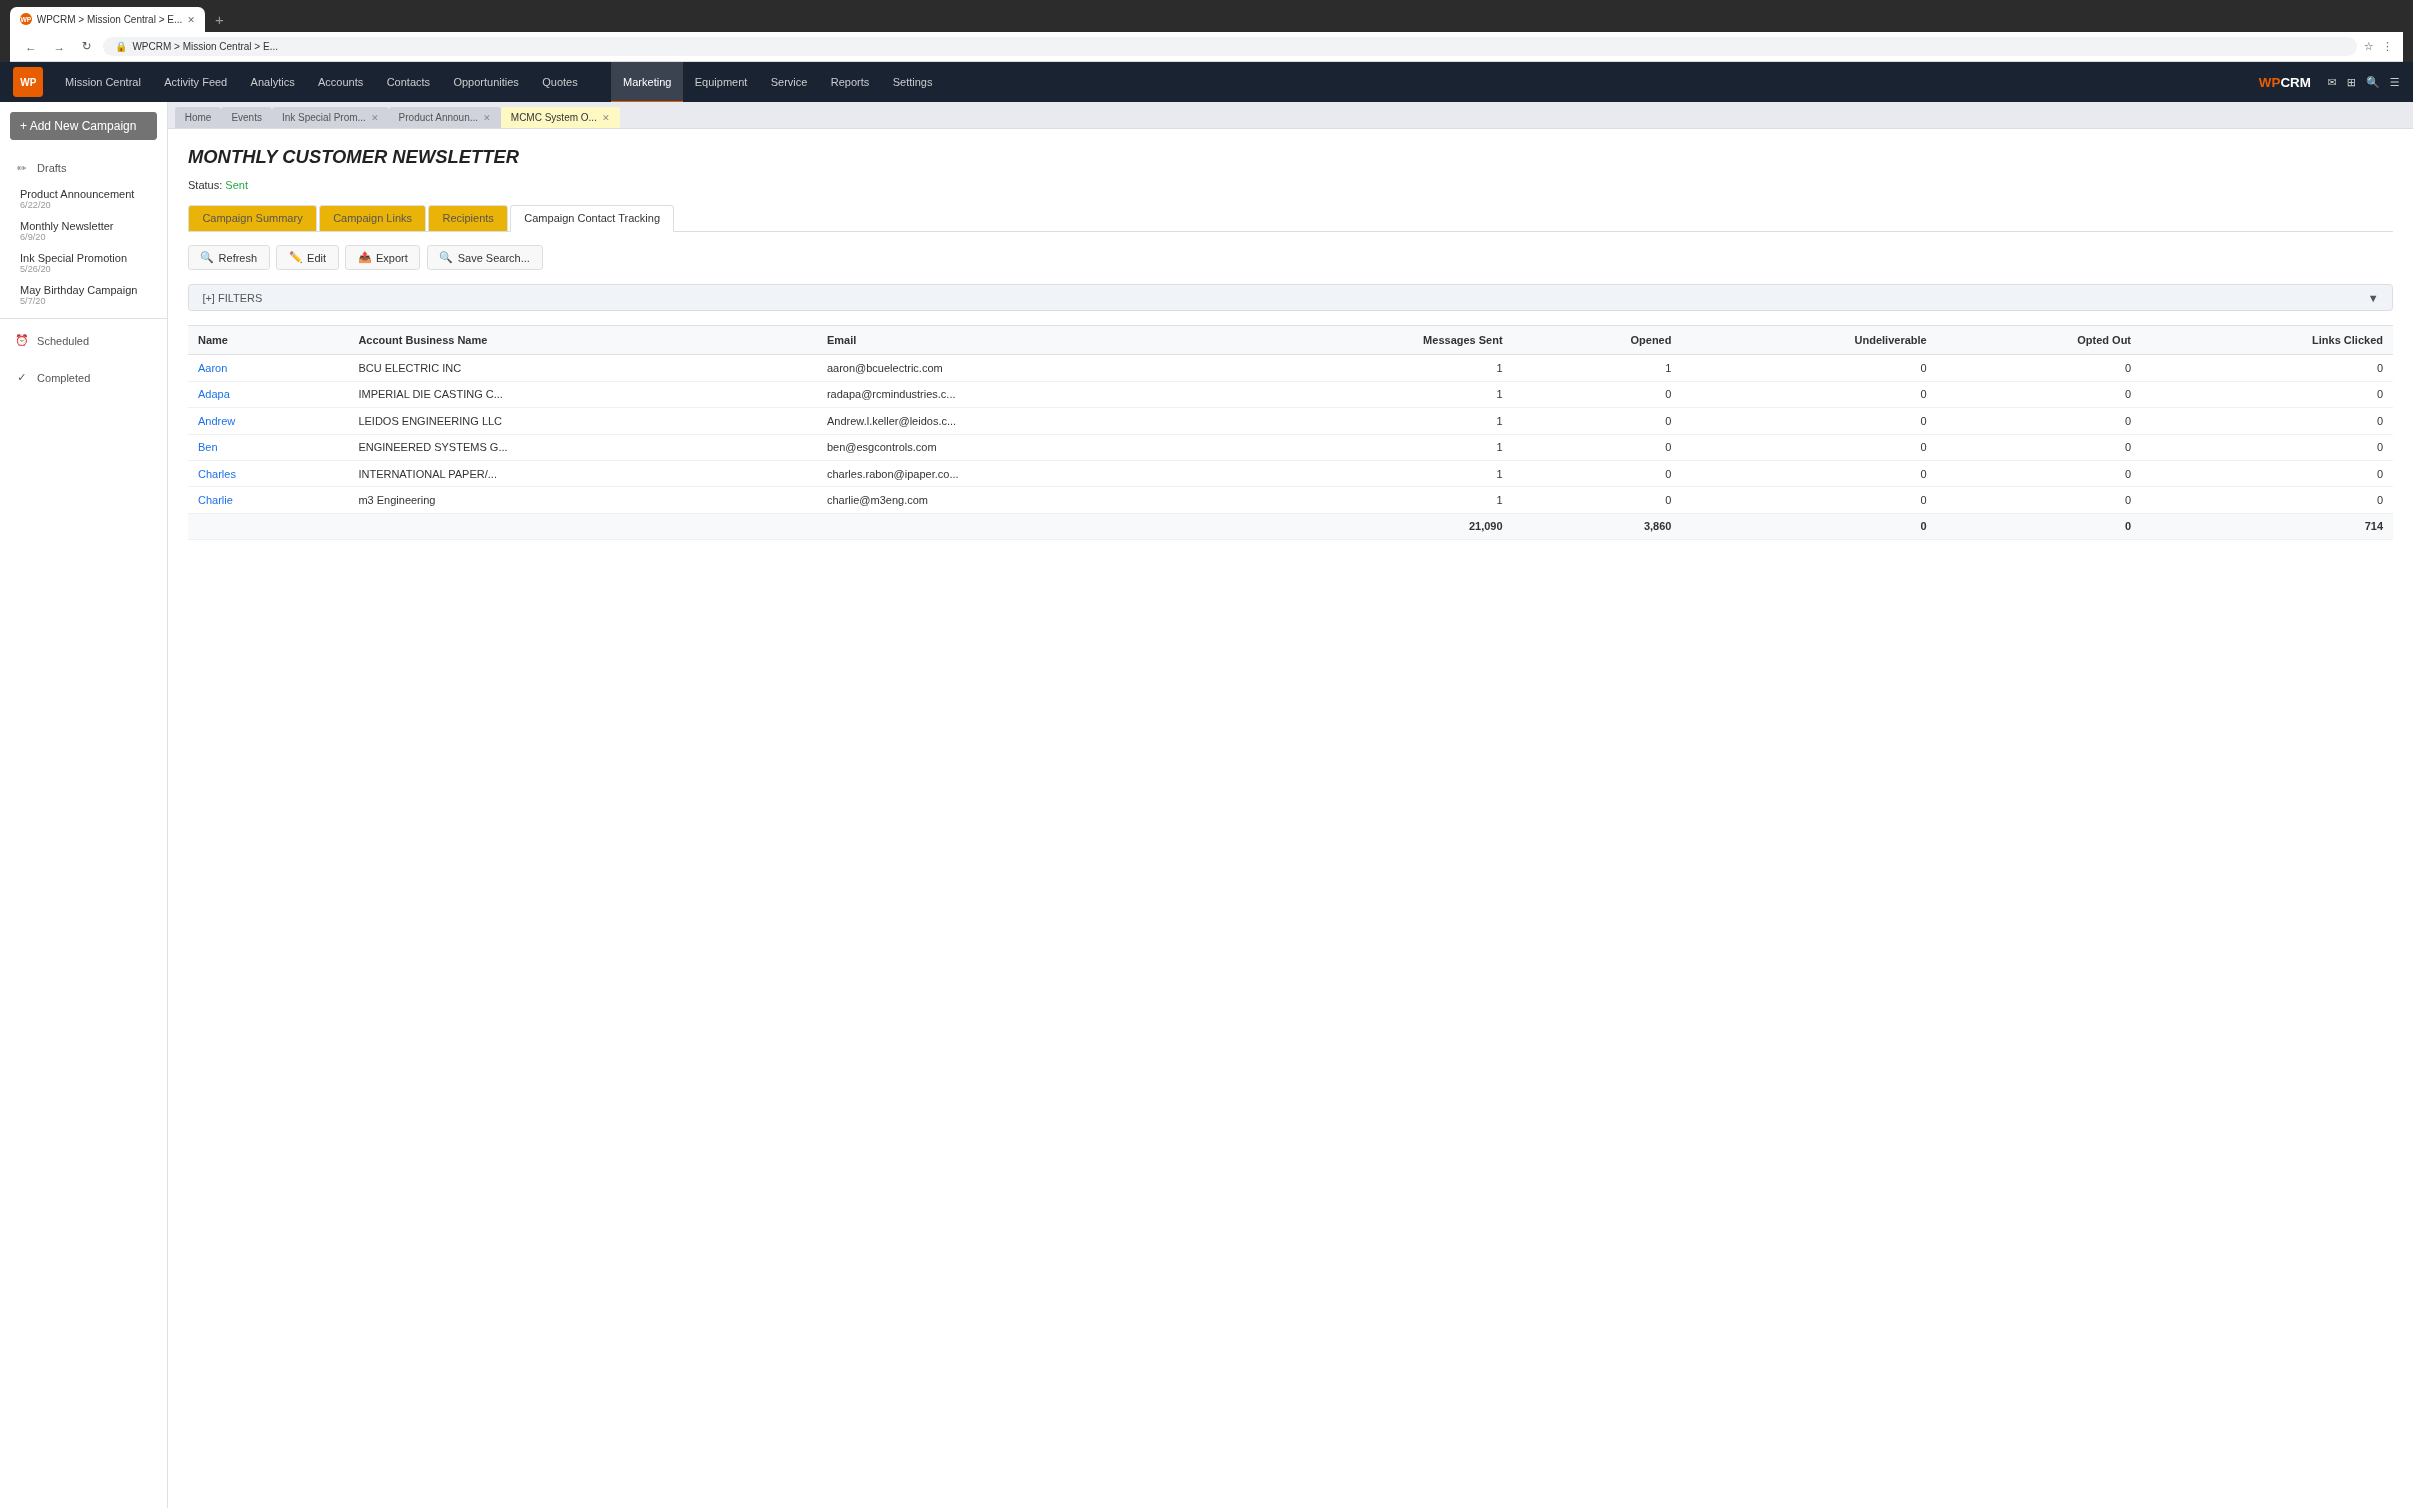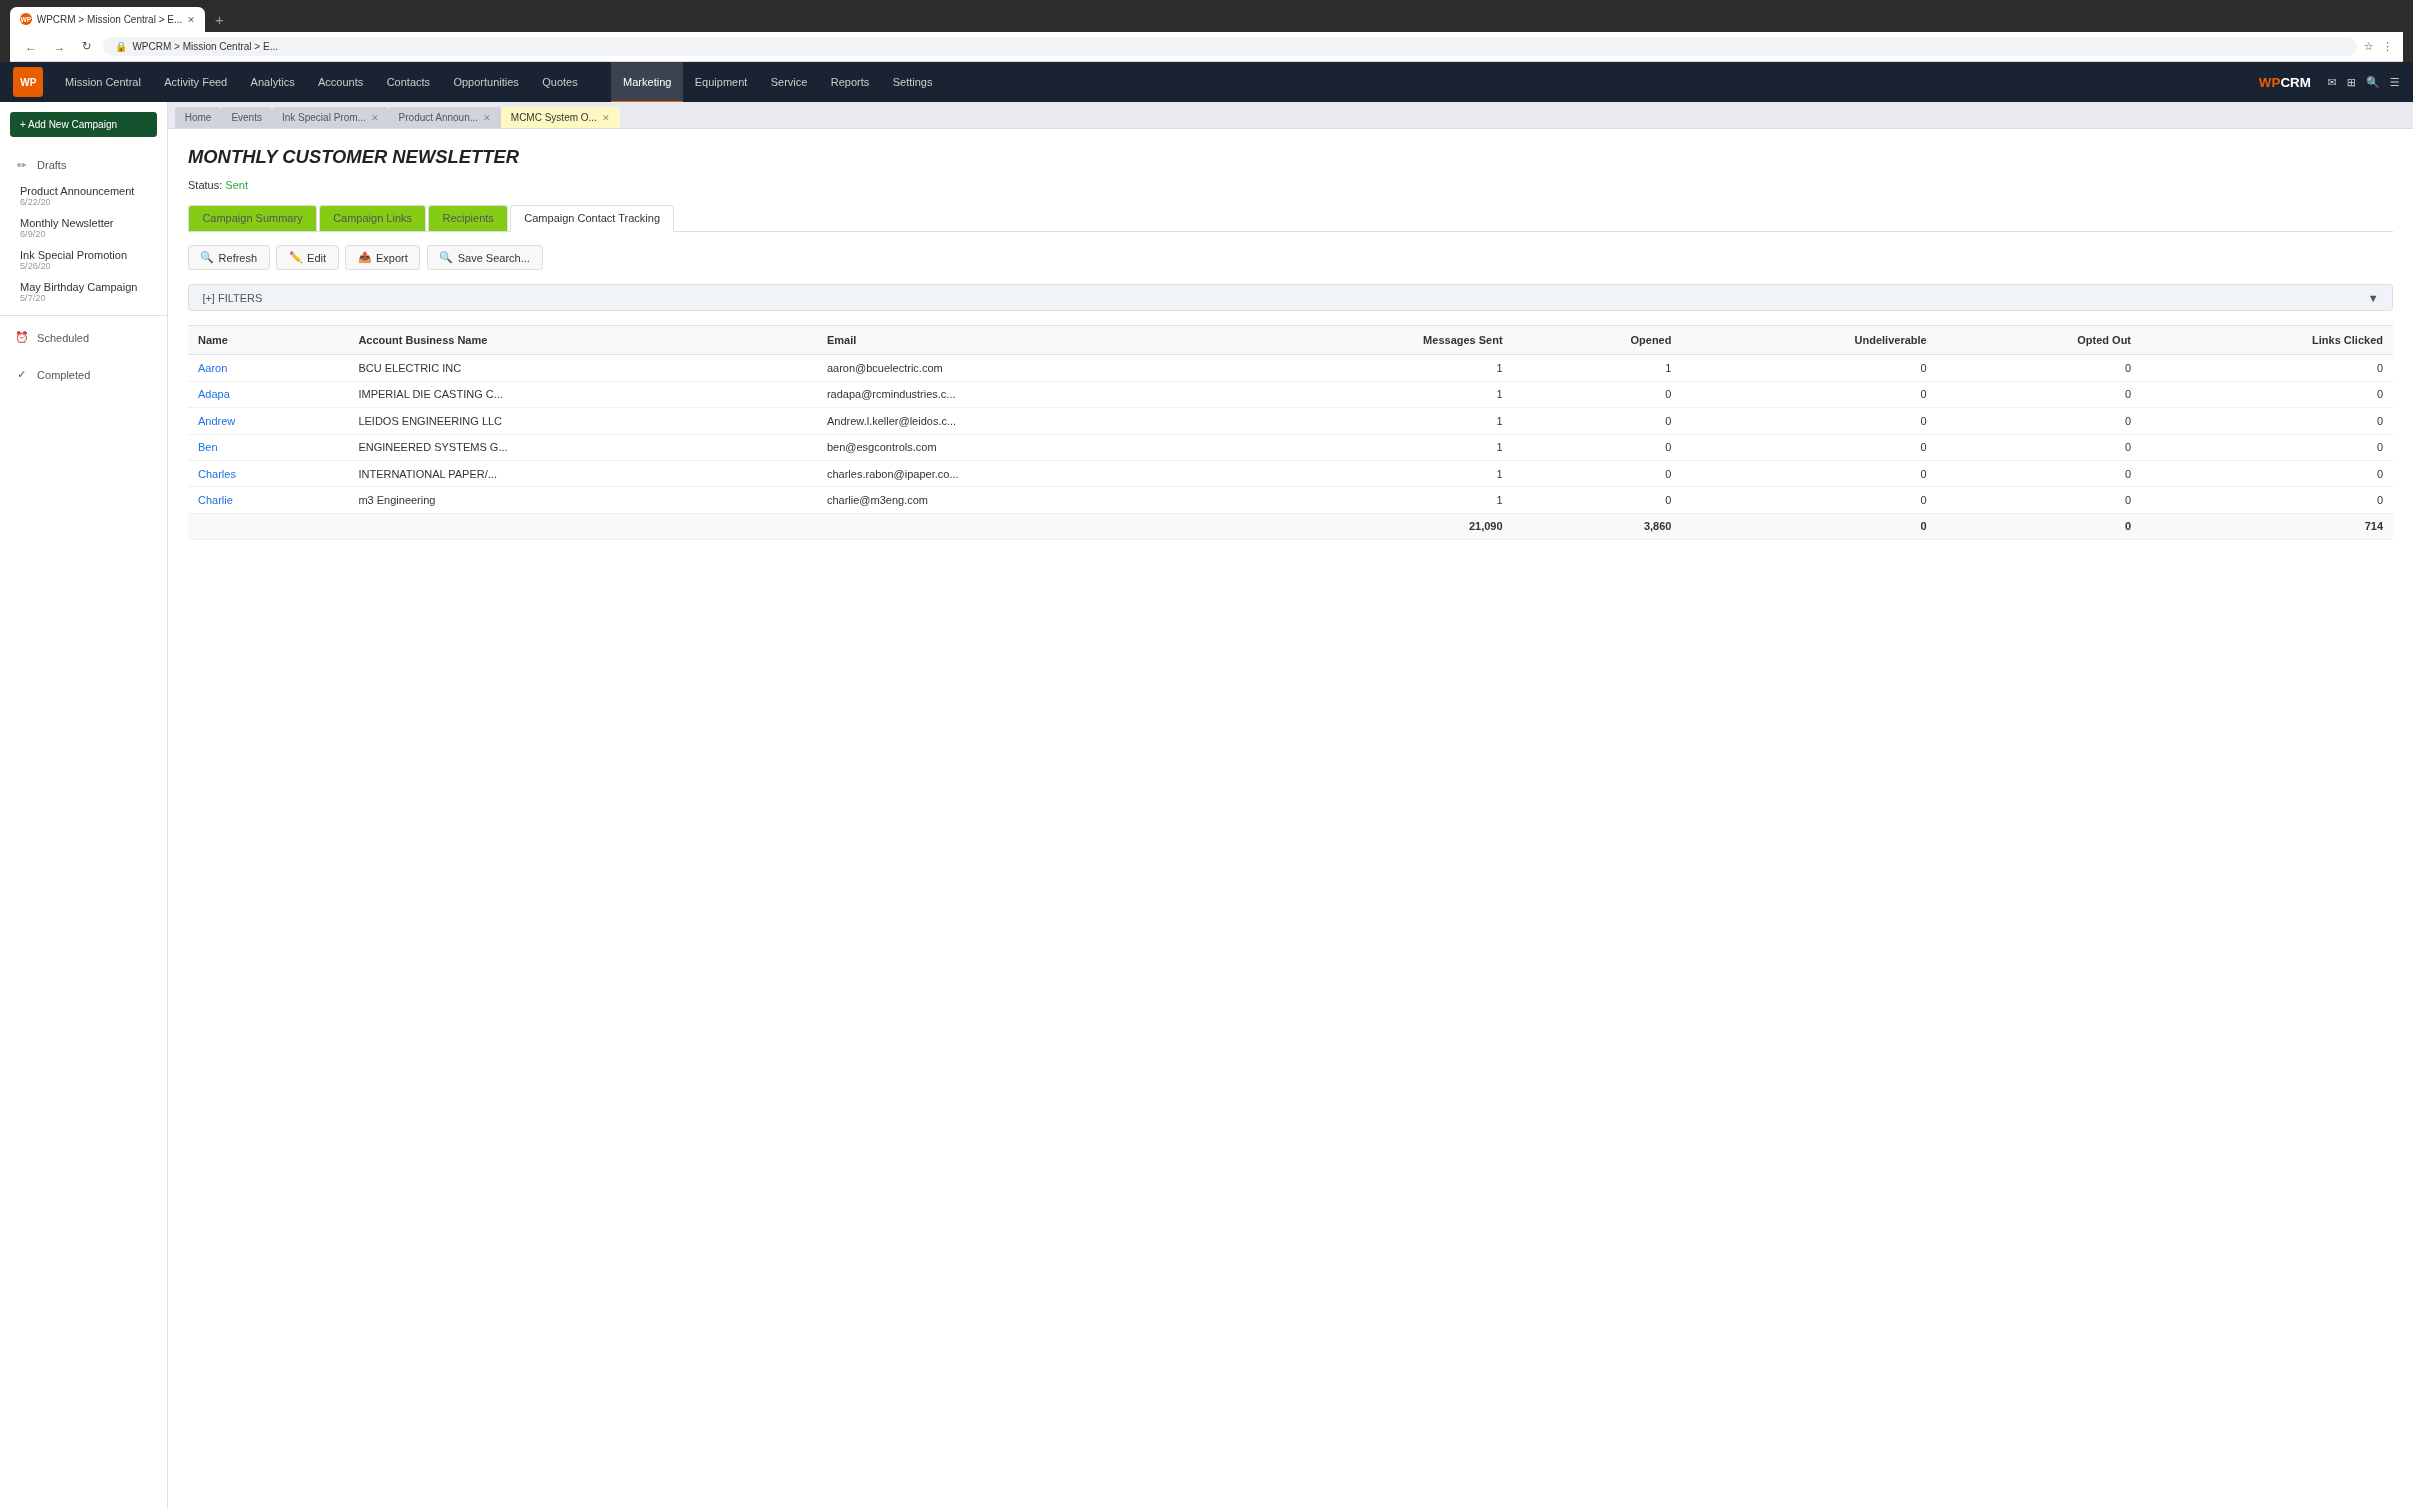--- a/index.html
+++ b/index.html
@@ -32,21 +32,21 @@
     .nav-item.active { color: white; background: rgba(255,255,255,0.15); border-bottom: 1.7px solid #e85d00; margin-left: 22px; }
     .nav-right { display: flex; align-items: center; gap: 10px; color: #ccc; }
     .wpcrm-brand { color: white; font-weight: bold; font-size: 13.4px; margin-right: 6.7px; }
     .wpcrm-brand span { color: #e85d00; }
 
     
     .main-layout { display: flex; height: calc(100vh - 84px); min-height: 545px; }
 
     
     .sidebar { width: 168px; background: #fff; border-right: 0.8px solid #e0e0e0; padding: 10px 0; flex-shrink: 0; }
-    .add-campaign-btn { margin: 0 10px 13.4px; background: #14532d; color: white; border: none; border-radius: 3.4px; padding: 6.7px 10px; cursor: pointer; font-size: 10px; display: flex; align-items: center; gap: 5px; width: calc(100% - 20px); }
+    .add-campaign-btn { margin: 0 10px 13.4px; background: #737373; color: white; border: none; border-radius: 3.4px; padding: 6.7px 10px; cursor: pointer; font-size: 12px; display: flex; align-items: center; gap: 5px; width: calc(100% - 20px); }
     .sidebar-section { margin-bottom: 6.7px; }
     .sidebar-section-header { display: flex; align-items: center; gap: 6.7px; padding: 6.7px 13.4px; color: #555; font-size: 11px; cursor: pointer; }
     .sidebar-section-icon { width: 17px; height: 17px; display: flex; align-items: center; justify-content: center; }
     .sidebar-item { padding: 5px 13.4px 5px 20px; color: #333; cursor: pointer; font-size: 11px; }
     .sidebar-item .item-date { font-size: 9.2px; color: #999; display: block; }
     .sidebar-divider { border: none; border-top: 0.8px solid #e0e0e0; margin: 6.7px 0; }
 
     
     .content { flex: 1; display: flex; flex-direction: column; overflow: hidden; }
 
@@ -56,21 +56,21 @@
     .page-tab.active { background: #fef9c3; color: #333; }
     .page-tab .tab-close { color: #888; font-size: 9.2px; }
 
     
     .campaign-content { flex: 1; background: #fff; padding: 17px 20px; overflow-y: auto; }
     .campaign-title { font-size: 18.4px; font-weight: 600; color: #222; margin-bottom: 11px; text-transform: uppercase; font-style: italic; }
     .campaign-status { font-size: 11px; color: #333; margin-bottom: 13.4px; }
 
     
     .sub-tabs { display: flex; gap: 1.7px; margin-bottom: 13.4px; border-bottom: 0.8px solid #ddd; }
-    .sub-tab { padding: 6.7px 13.4px; font-size: 11px; color: #555; cursor: pointer; border: 0.8px solid #ddd; border-bottom: none; background: #84cc16; border-radius: 3.4px 3.4px 0 0; }
+    .sub-tab { padding: 6.7px 13.4px; font-size: 11px; color: #555; cursor: pointer; border: 0.8px solid #ddd; border-bottom: none; background: #eab308; border-radius: 3.4px 3.4px 0 0; }
     .sub-tab.active { background: #fff; color: #333; border-bottom: 0.8px solid #fff; margin-bottom: -0.8px; }
 
     
     .toolbar { display: flex; align-items: center; gap: 6.7px; margin-bottom: 13.4px; }
     .toolbar-btn { display: flex; align-items: center; gap: 4.2px; padding: 5px 11.7px; border: 0.8px solid #ddd; background: #f8f8f8; border-radius: 3.4px; cursor: pointer; font-size: 11px; color: #333; }
 
     
     .filters-bar { background: #f0f4f8; border: 0.8px solid #ddd; border-radius: 3.4px; padding: 6.7px 13.4px; margin-bottom: 13.4px; display: flex; align-items: center; gap: 6.7px; color: #555; font-size: 11px; }
 
     

